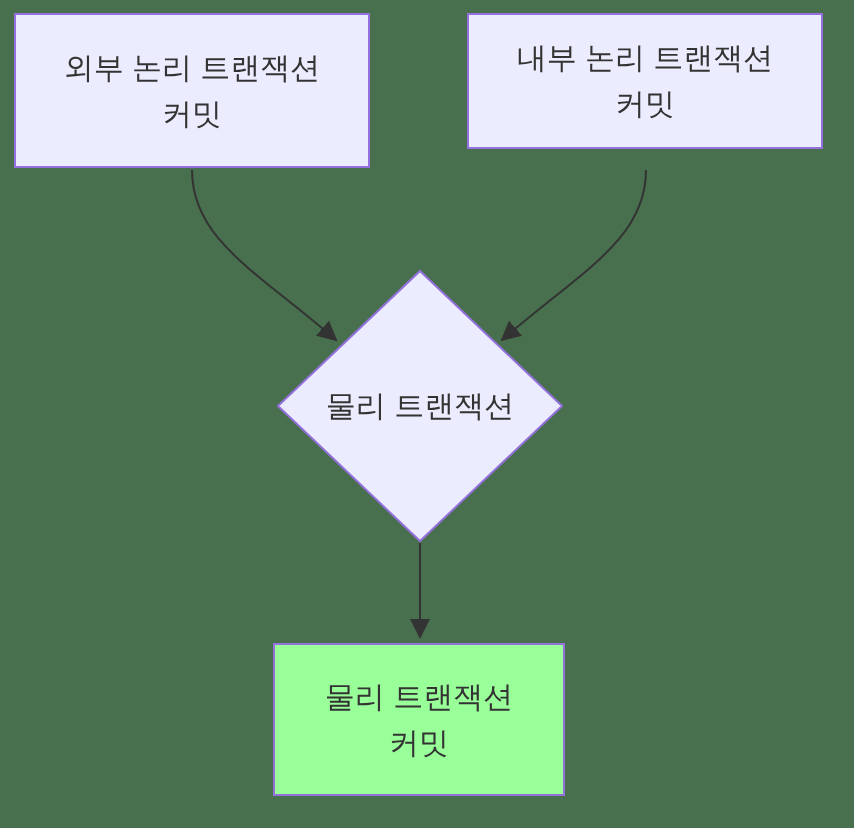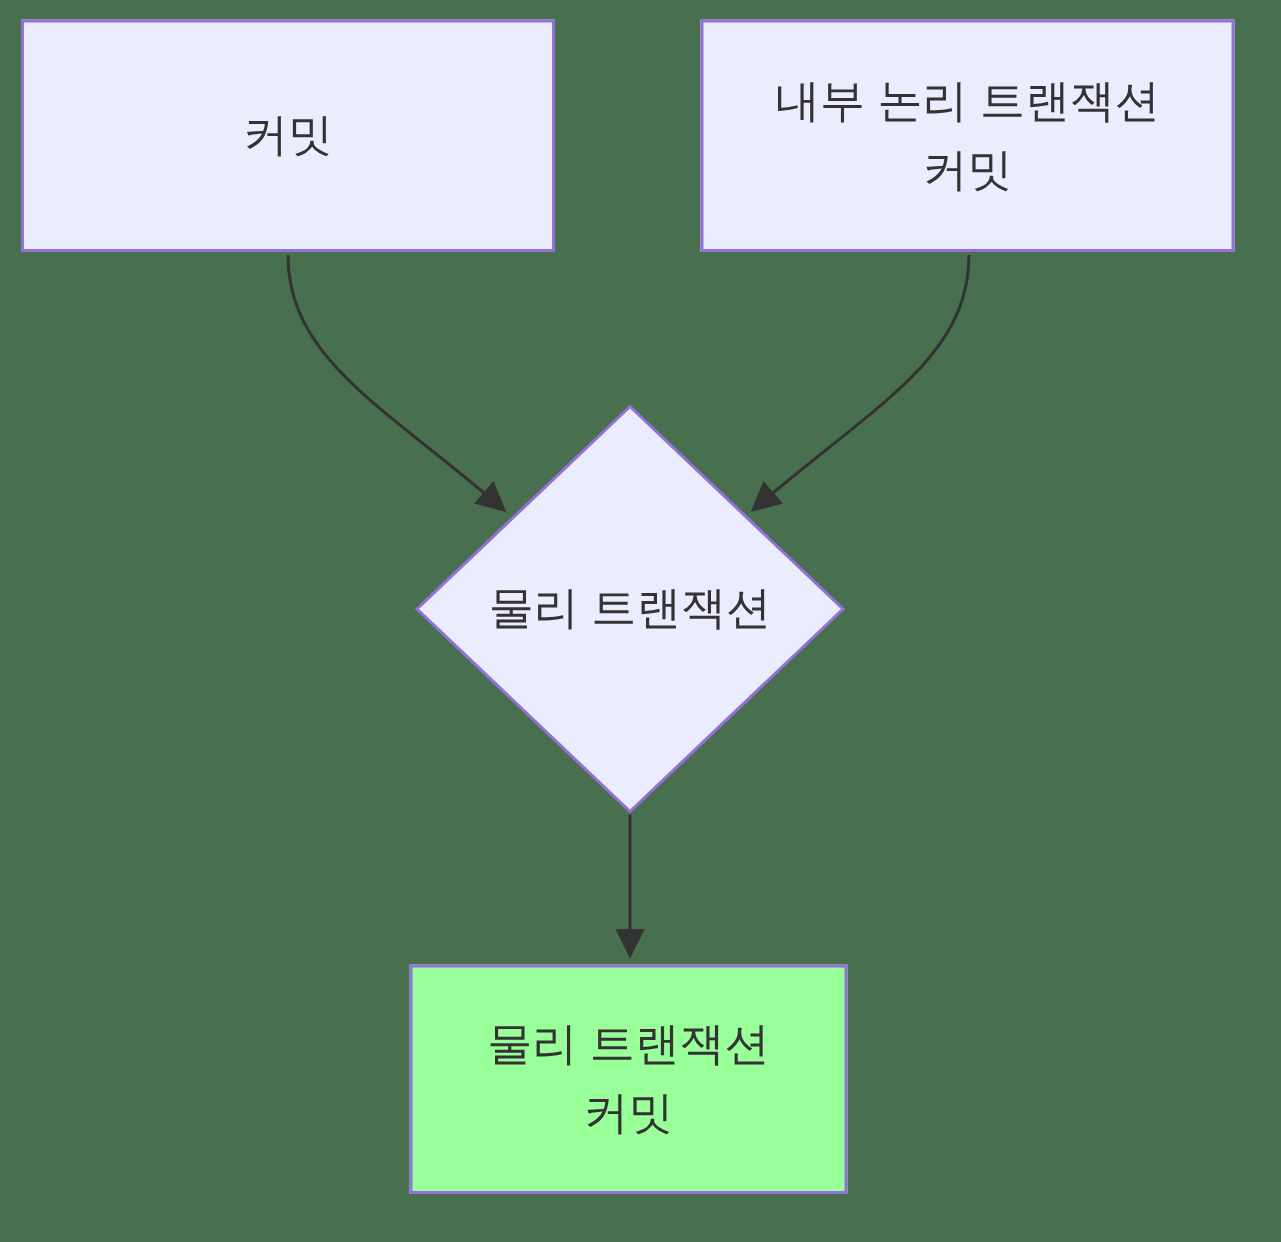--- a/index.html
+++ b/index.html
@@ -31,21 +31,21 @@
     justify-content: center;
     background: #ECECFF;
     border: 2px solid #9370DB;
     color: #333333;
     font-size: 30px;
     line-height: 46px;
     text-align: center;
     white-space: nowrap;
   }
   .node-external { left: 14px; top: 13px; width: 356px; height: 155px; }
-  .node-internal { left: 467px; top: 13px; width: 356px; height: 155px; }
+  .node-internal { left: 467px; top: 13px; width: 356px; height: 136px; }
   .node-commit   { left: 273px; top: 643px; width: 292px; height: 153px; background: #99FF99; }
   .diamond-label {
     position: absolute;
     left: 278px;
     top: 383px;
     width: 284px;
     height: 46px;
     display: flex;
     align-items: center;
     justify-content: center;
@@ -70,20 +70,21 @@
     <path d="M192,170 C192,240 258,272 336,340" fill="none" stroke="#333333" stroke-width="2" marker-end="url(#arrowhead)"></path>
 
     <path d="M646,170 C646,240 580,272 502,340" fill="none" stroke="#333333" stroke-width="2" marker-end="url(#arrowhead)"></path>
 
     <path d="M420,543 L420,637" fill="none" stroke="#333333" stroke-width="2" marker-end="url(#arrowhead)"></path>
 
     <polygon points="420,271 562,406 420,541 278,406" fill="#ECECFF" stroke="#9370DB" stroke-width="2"></polygon>
   </svg>
 
   <div class="node node-external">
+    <span>외부 논리 트랜잭션</span>
     <span>커밋</span>
   </div>
 
   <div class="node node-internal">
     <span>내부 논리 트랜잭션</span>
     <span>커밋</span>
   </div>
 
   <div class="diamond-label">물리 트랜잭션</div>
 

